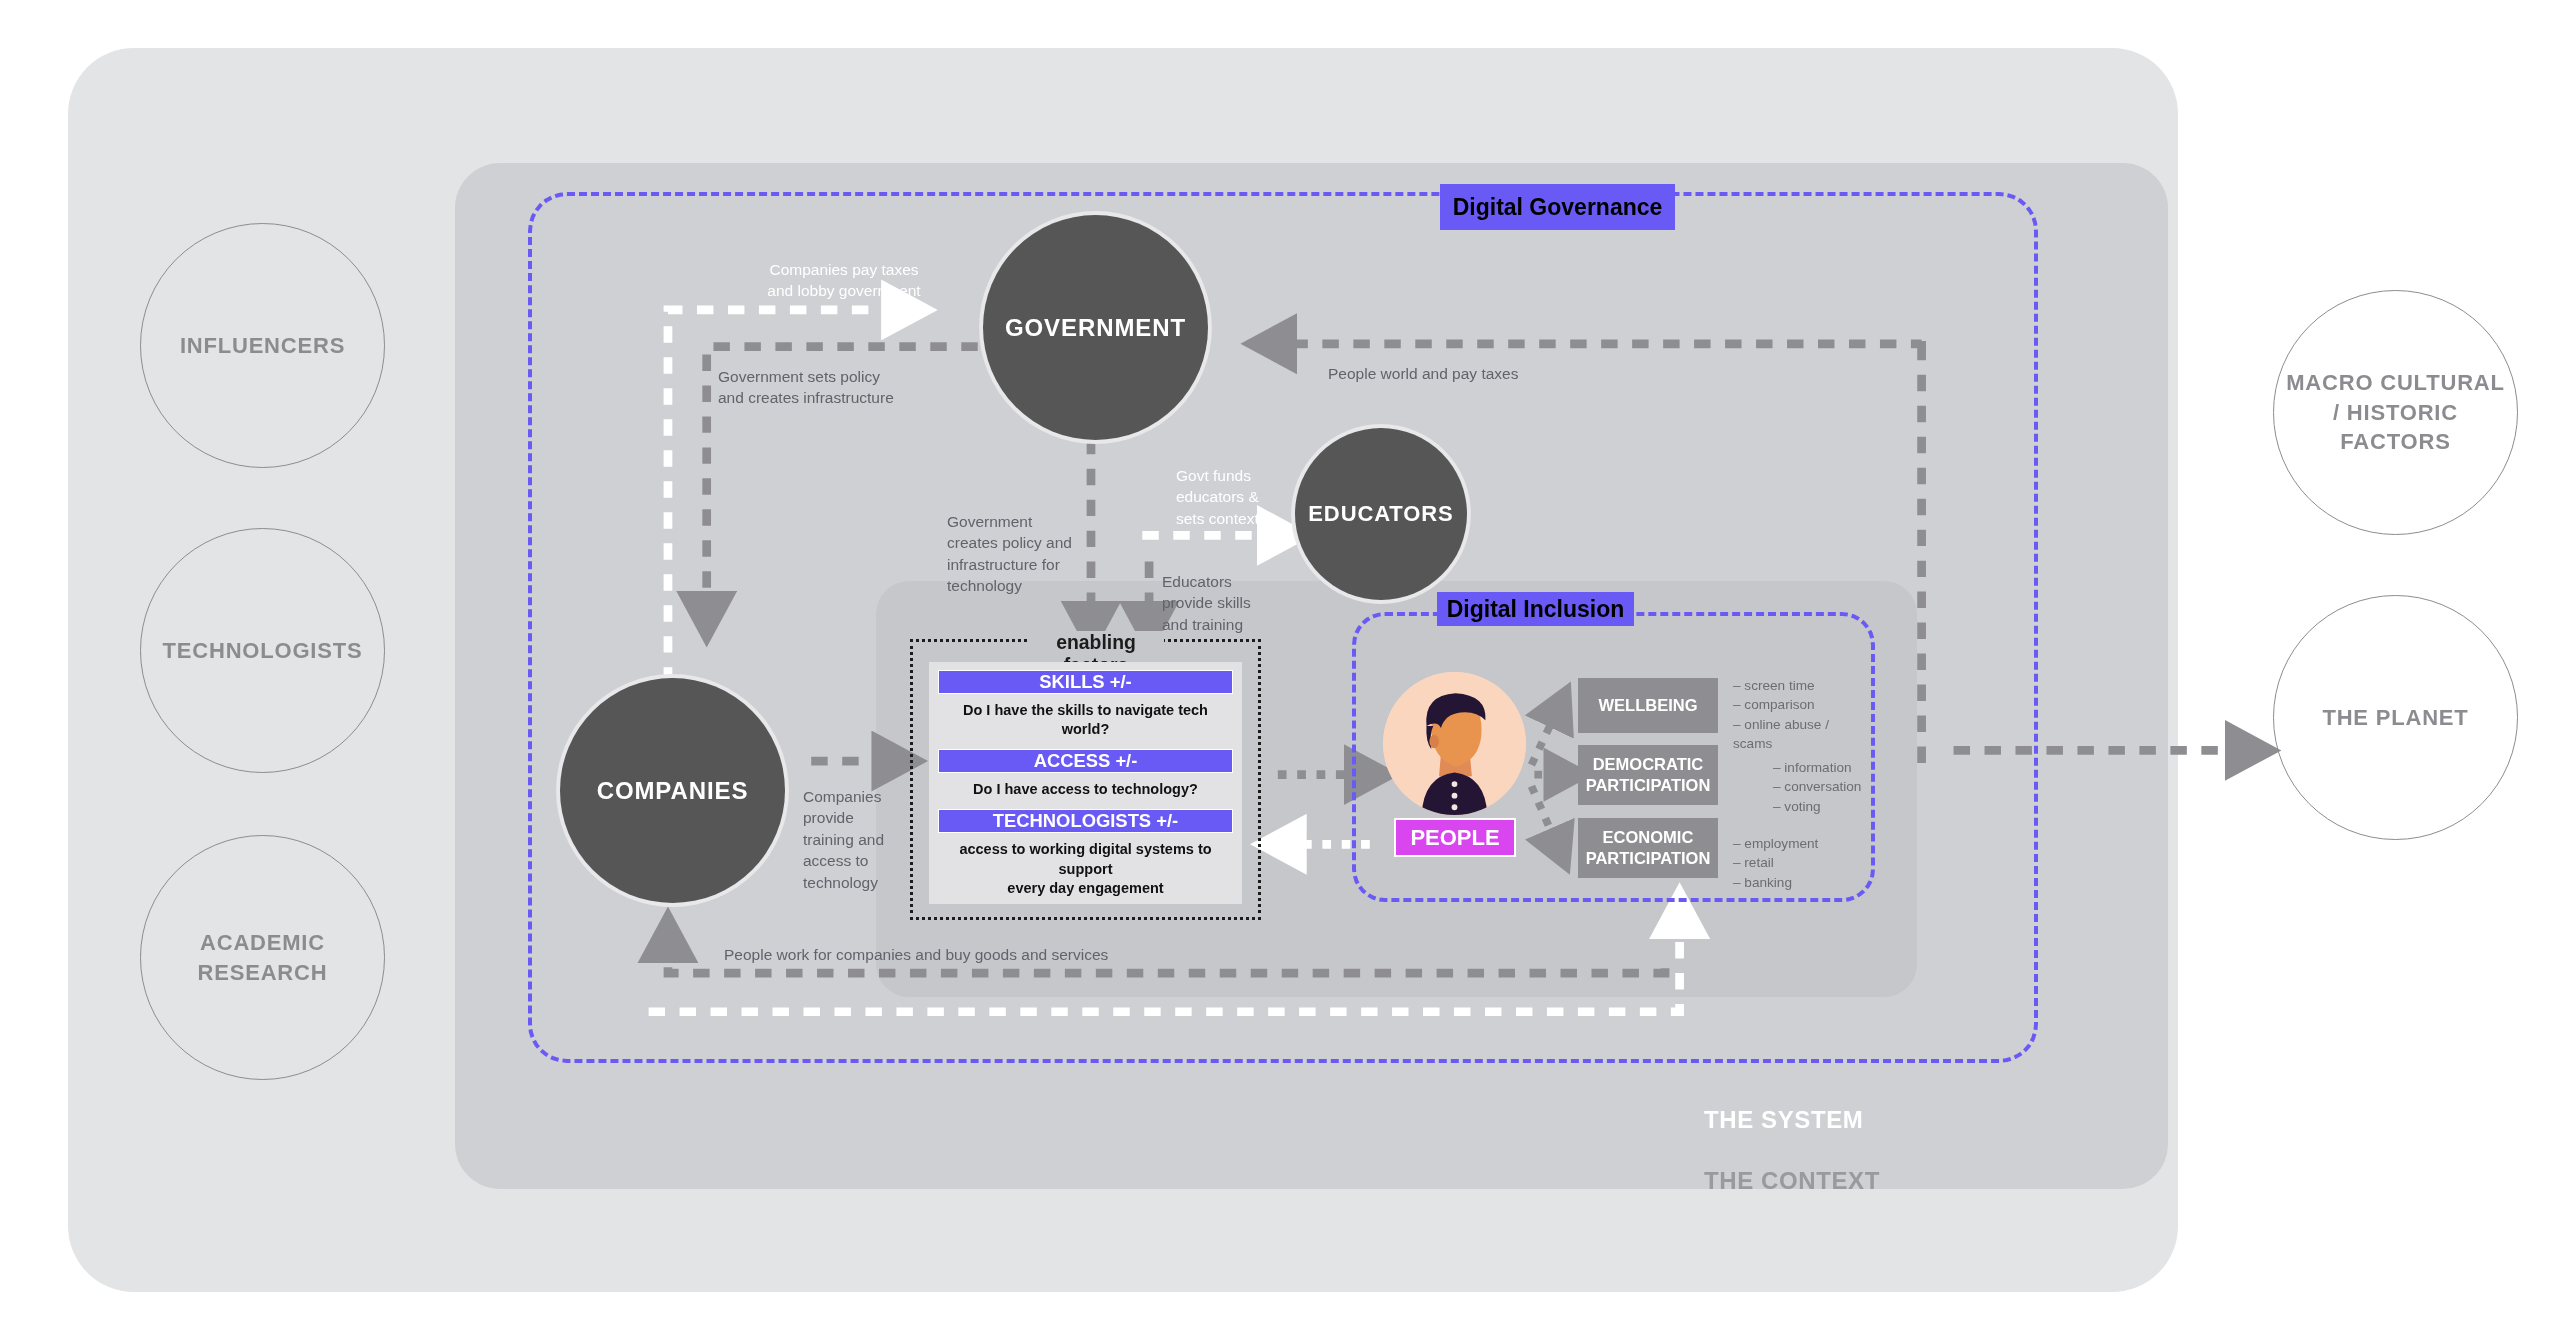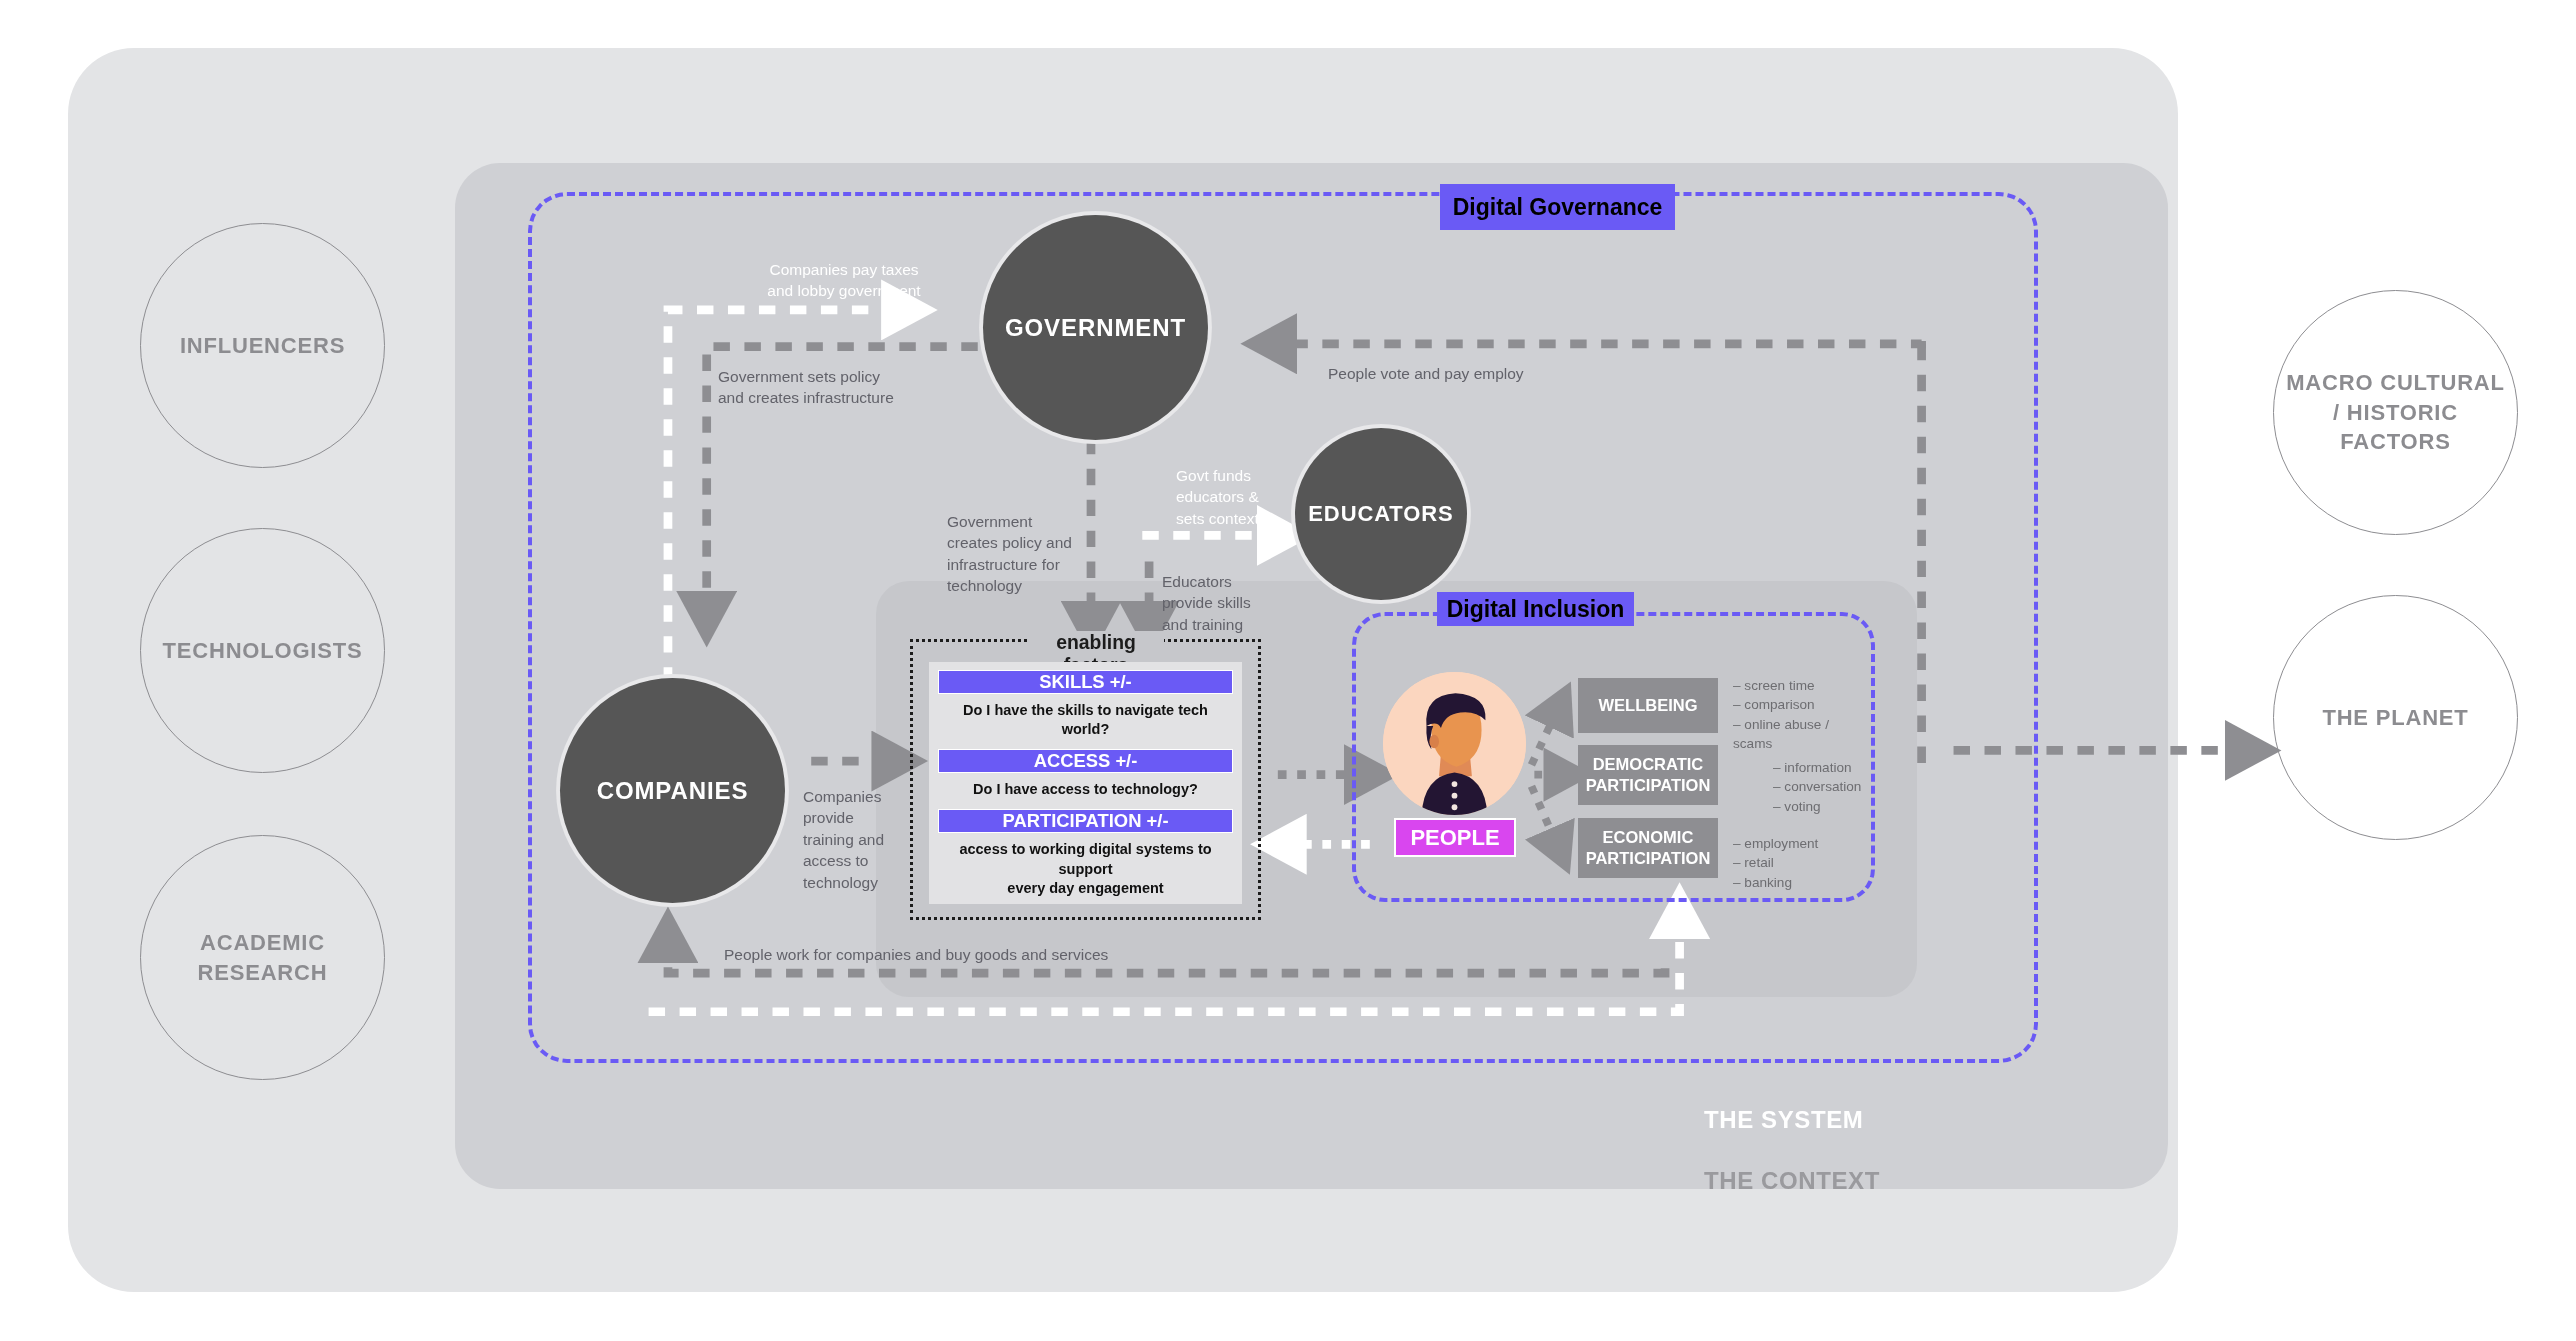--- a/index.html
+++ b/index.html
@@ -209,21 +209,21 @@
   <div class="actor a-com">
     <span>COMPANIES</span>
   </div>
 
   <div class="flow light" style="left:718px;top:259px;width:252px;text-align:center;">Companies pay taxes
 and lobby government</div>
 
   <div class="flow dark" style="left:718px;top:366px;width:290px;">Government sets policy
 and creates infrastructure</div>
 
-  <div class="flow dark" style="left:1328px;top:363px;width:310px;">People vote and pay employ</div>
+  <div class="flow dark" style="left:1328px;top:363px;width:310px;">People world and pay taxes</div>
 
   <div class="flow light" style="left:1176px;top:465px;width:145px;">Govt funds
 educators &amp;
 sets context</div>
 
   <div class="flow dark" style="left:947px;top:511px;width:165px;">Government
 creates policy and
 infrastructure for
 technology</div>
 
@@ -240,21 +240,21 @@
   <div class="flow dark" style="left:724px;top:944px;width:678px;">People work for companies and buy goods and services</div>
 
 
   <div class="ef-box"></div>
   <div class="ef-title">enabling factors</div>
   <div class="ef-inner">
     <div class="ef-bar">SKILLS +/-</div>
     <div class="ef-q">Do I have the skills to navigate tech world?</div>
     <div class="ef-bar">ACCESS +/-</div>
     <div class="ef-q">Do I have access to technology?</div>
-    <div class="ef-bar">PARTICIPATION +/-</div>
+    <div class="ef-bar">TECHNOLOGISTS +/-</div>
     <div class="ef-q" style="white-space:pre-line">access to working digital systems to support
 every day engagement</div>
   </div>
 
   <div class="avatar">
     <svg viewBox="0 0 148 148" width="143" height="143">
       <circle cx="74" cy="74" r="74" fill="#fbd6bf"></circle>
 
       <path d="M60,84 q14,16 30,2 l2,22 l-34,0 z" fill="#e08a56"></path>
 

